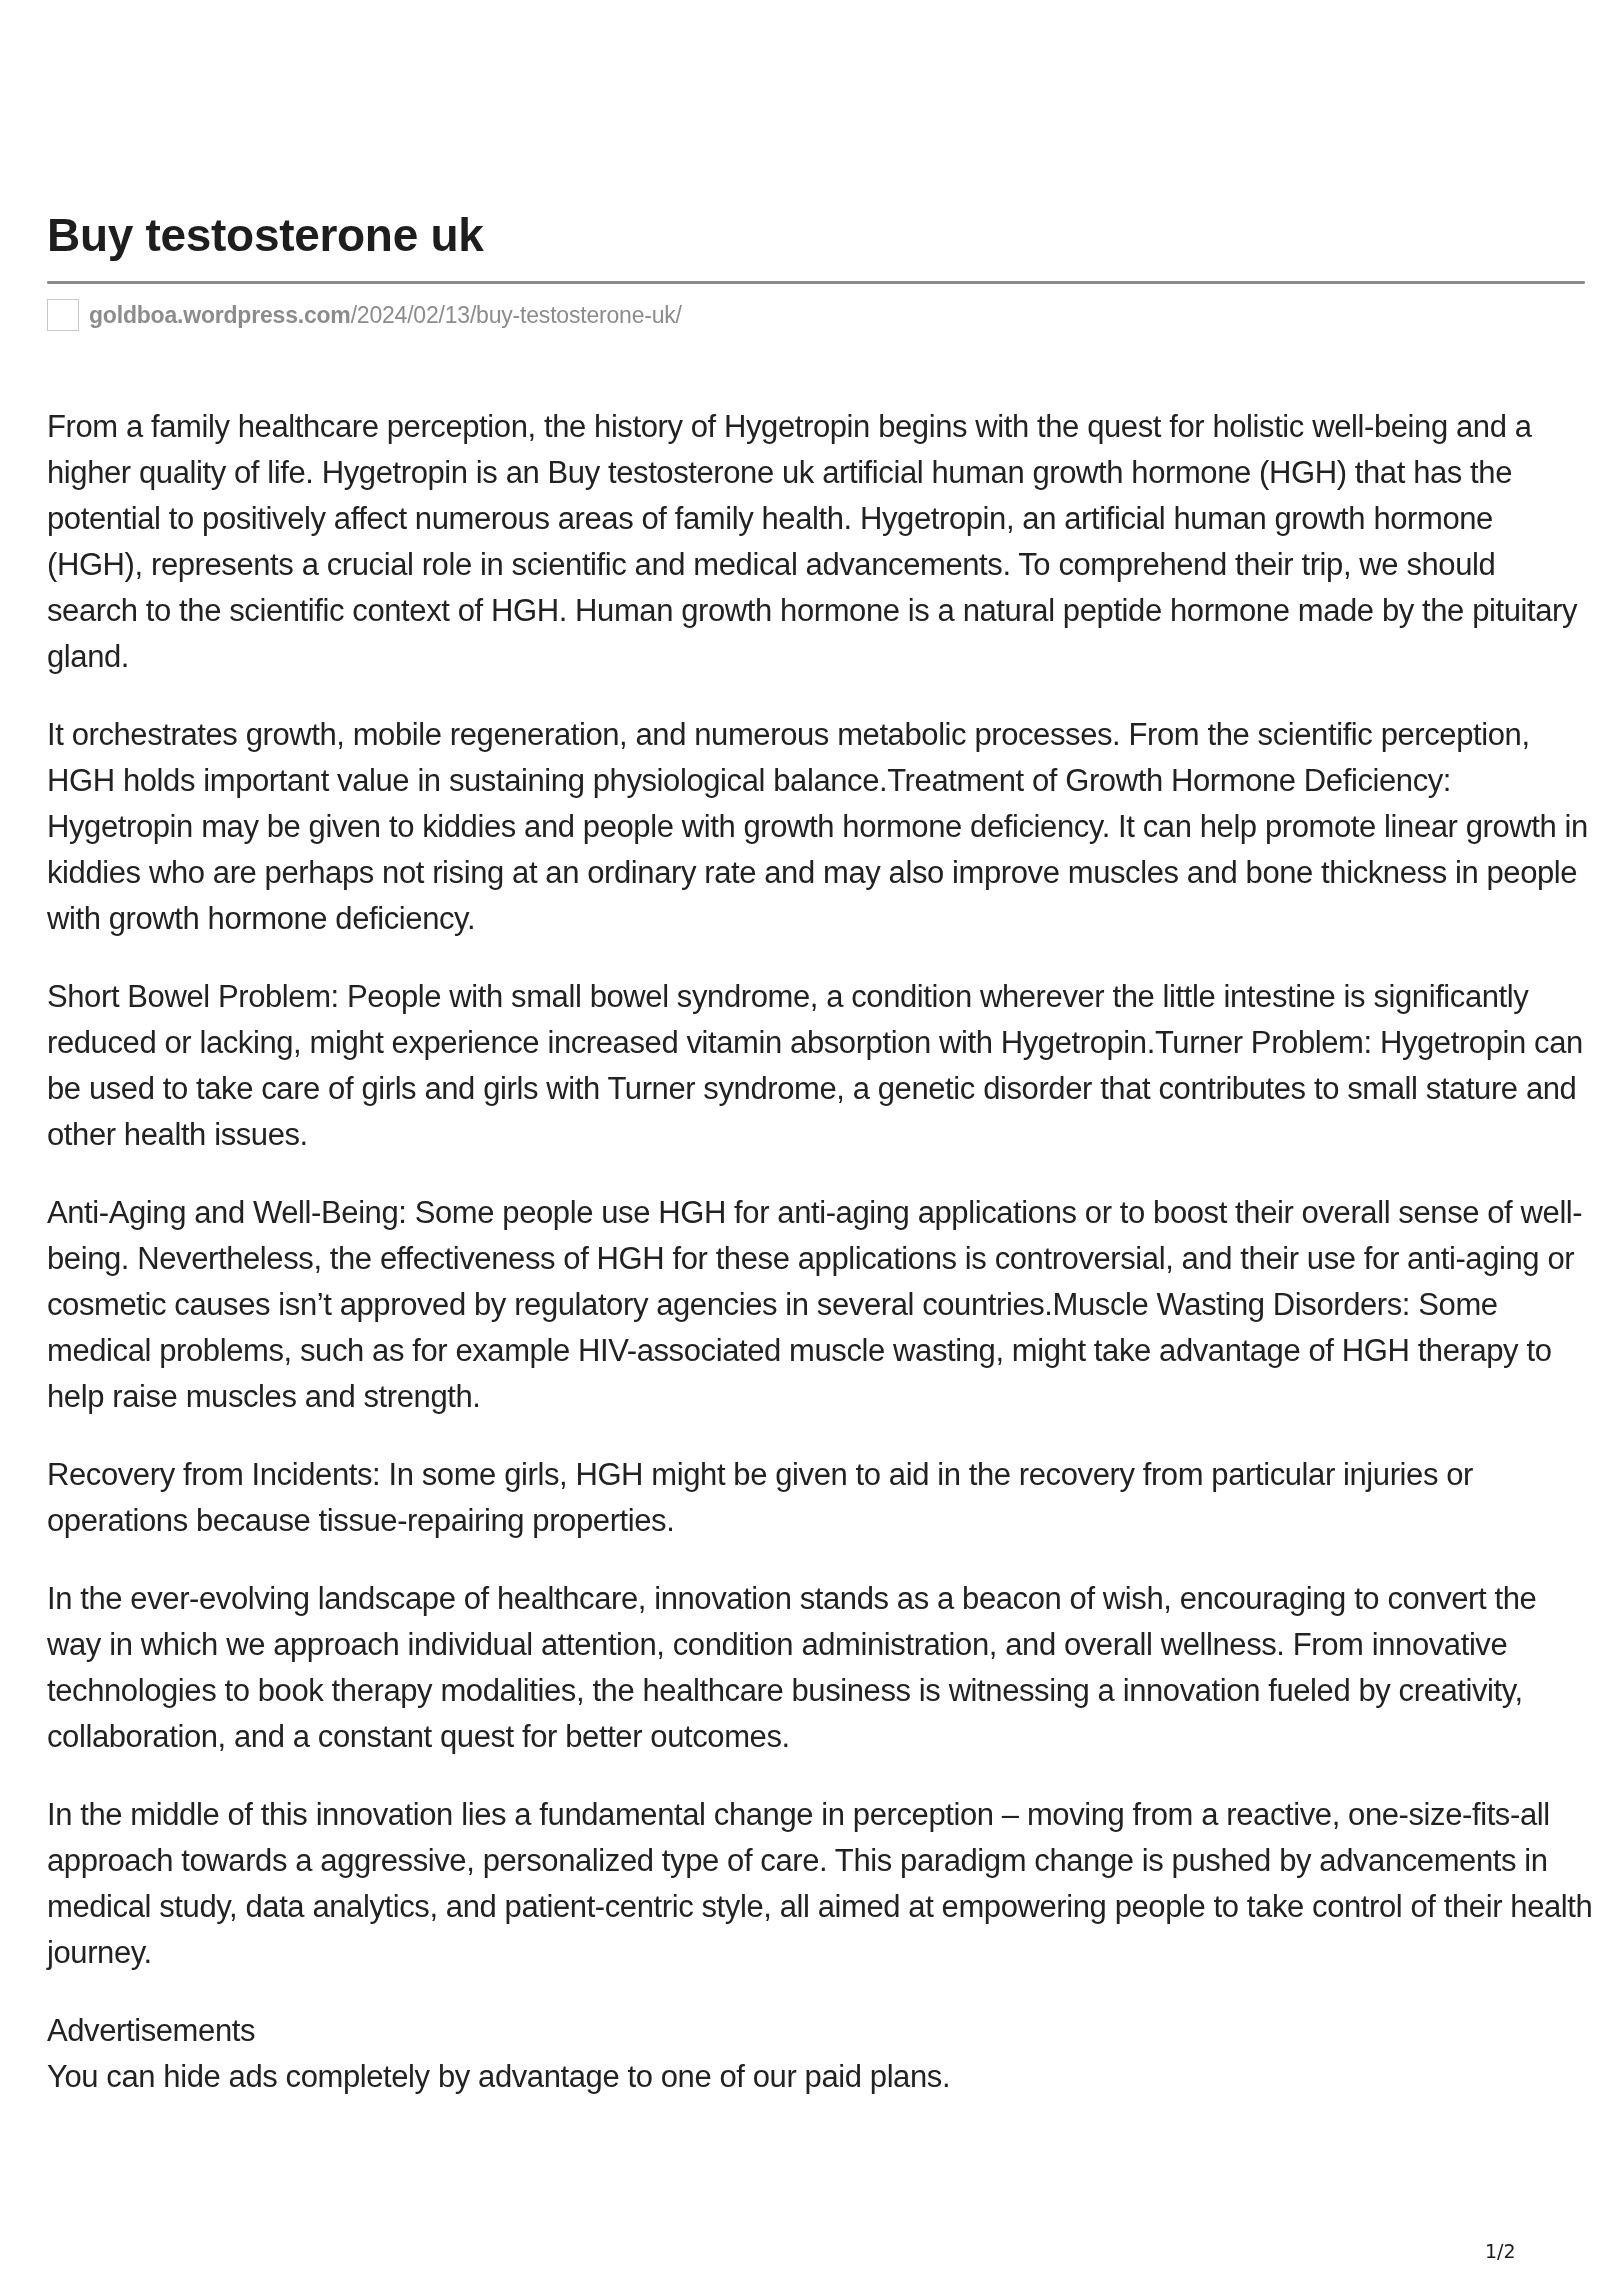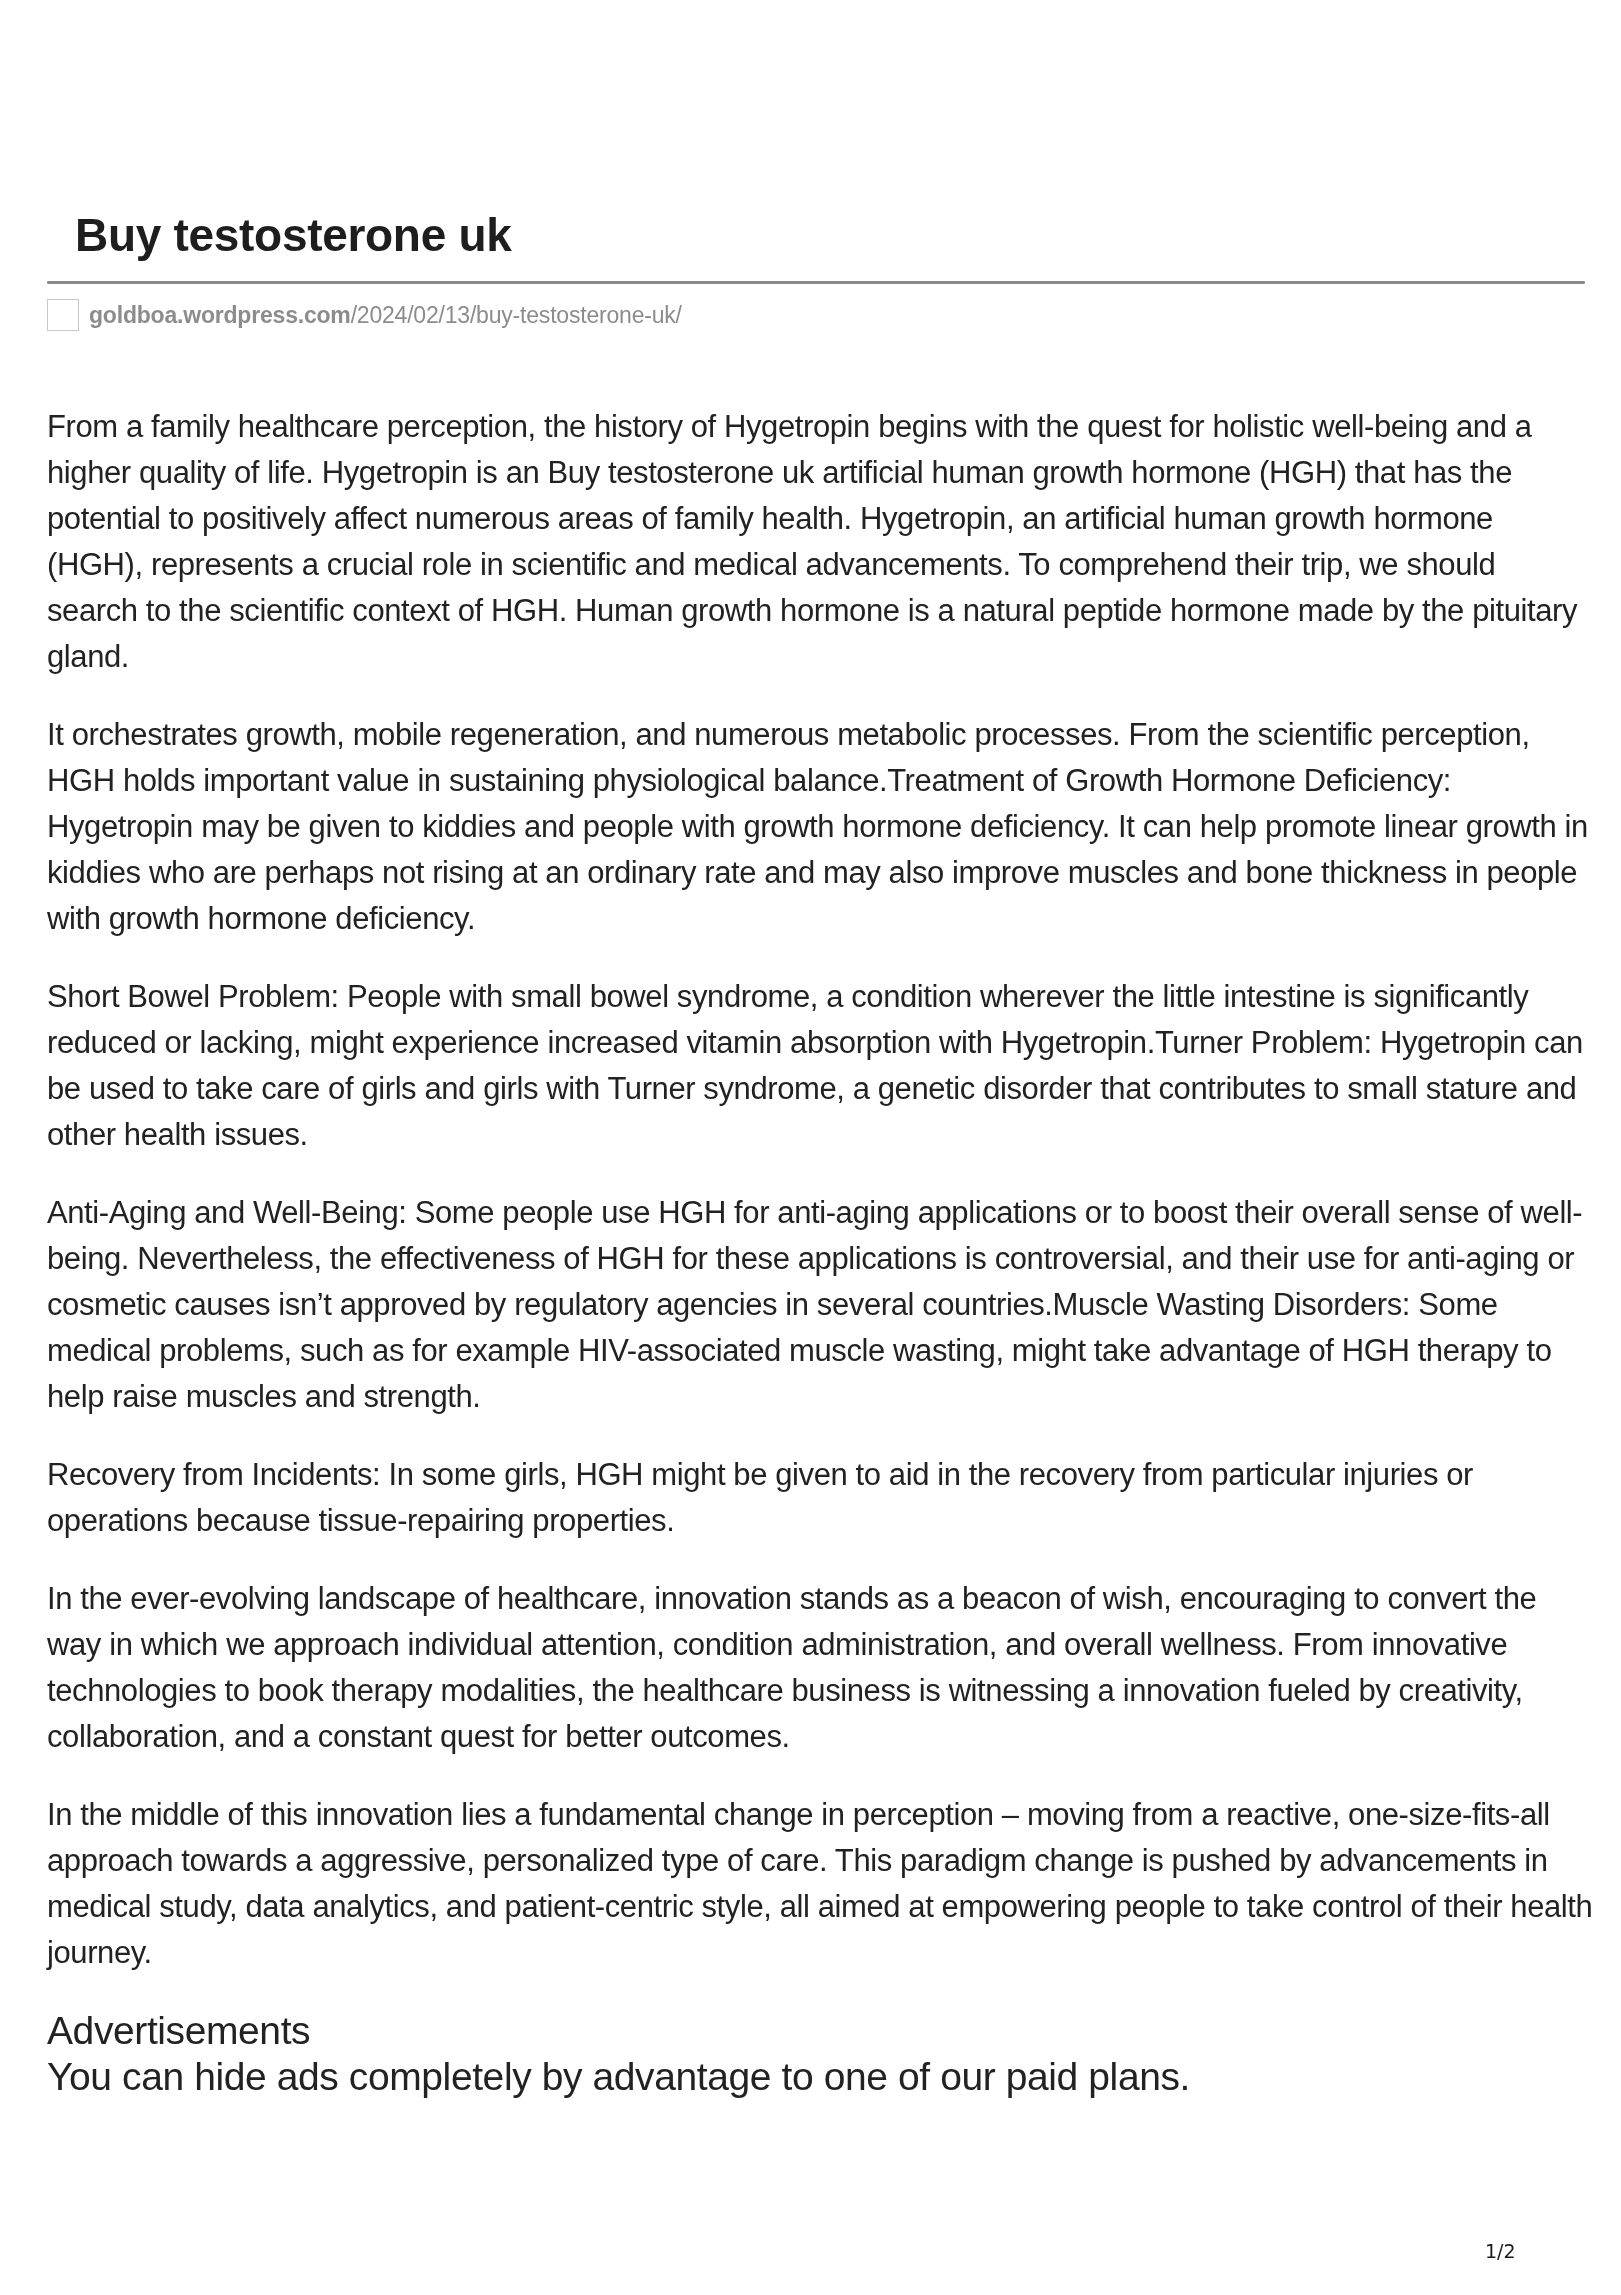--- a/index.html
+++ b/index.html
@@ -24,21 +24,20 @@
       position: absolute;
       top: 204px;
       left: 0;
       font-family: "Liberation Sans", sans-serif;
       font-weight: bold;
       font-size: 46px;
       line-height: 63px;
       color: #1e1e1e;
       letter-spacing: -0.3px;
       white-space: nowrap;
-      margin-left: 28px;
     }
     .title-rule {
       position: absolute;
       top: 281px;
       left: 0;
       width: 1538px;
       height: 3.2px;
       background: #8a8a8a;
       border-radius: 1.3px;
     }
@@ -75,21 +74,21 @@
     .para {
       font-size: 31px;
       line-height: 46px;
       color: #222222;
       margin-bottom: 32px;
       letter-spacing: -0.4px;
       word-spacing: 0px;
       margin-top: 24px;
     }
     .ads {
-      font-size: 39px;
+      font-size: 31px;
       line-height: 46px;
       color: #222222;
       letter-spacing: -0.4px;
     }
     .ads-line { display: block; white-space: nowrap; }
     .page-number {
       position: absolute;
       top: 2240px;
       left: 1485px;
       font-family: "DejaVu Sans", sans-serif;

